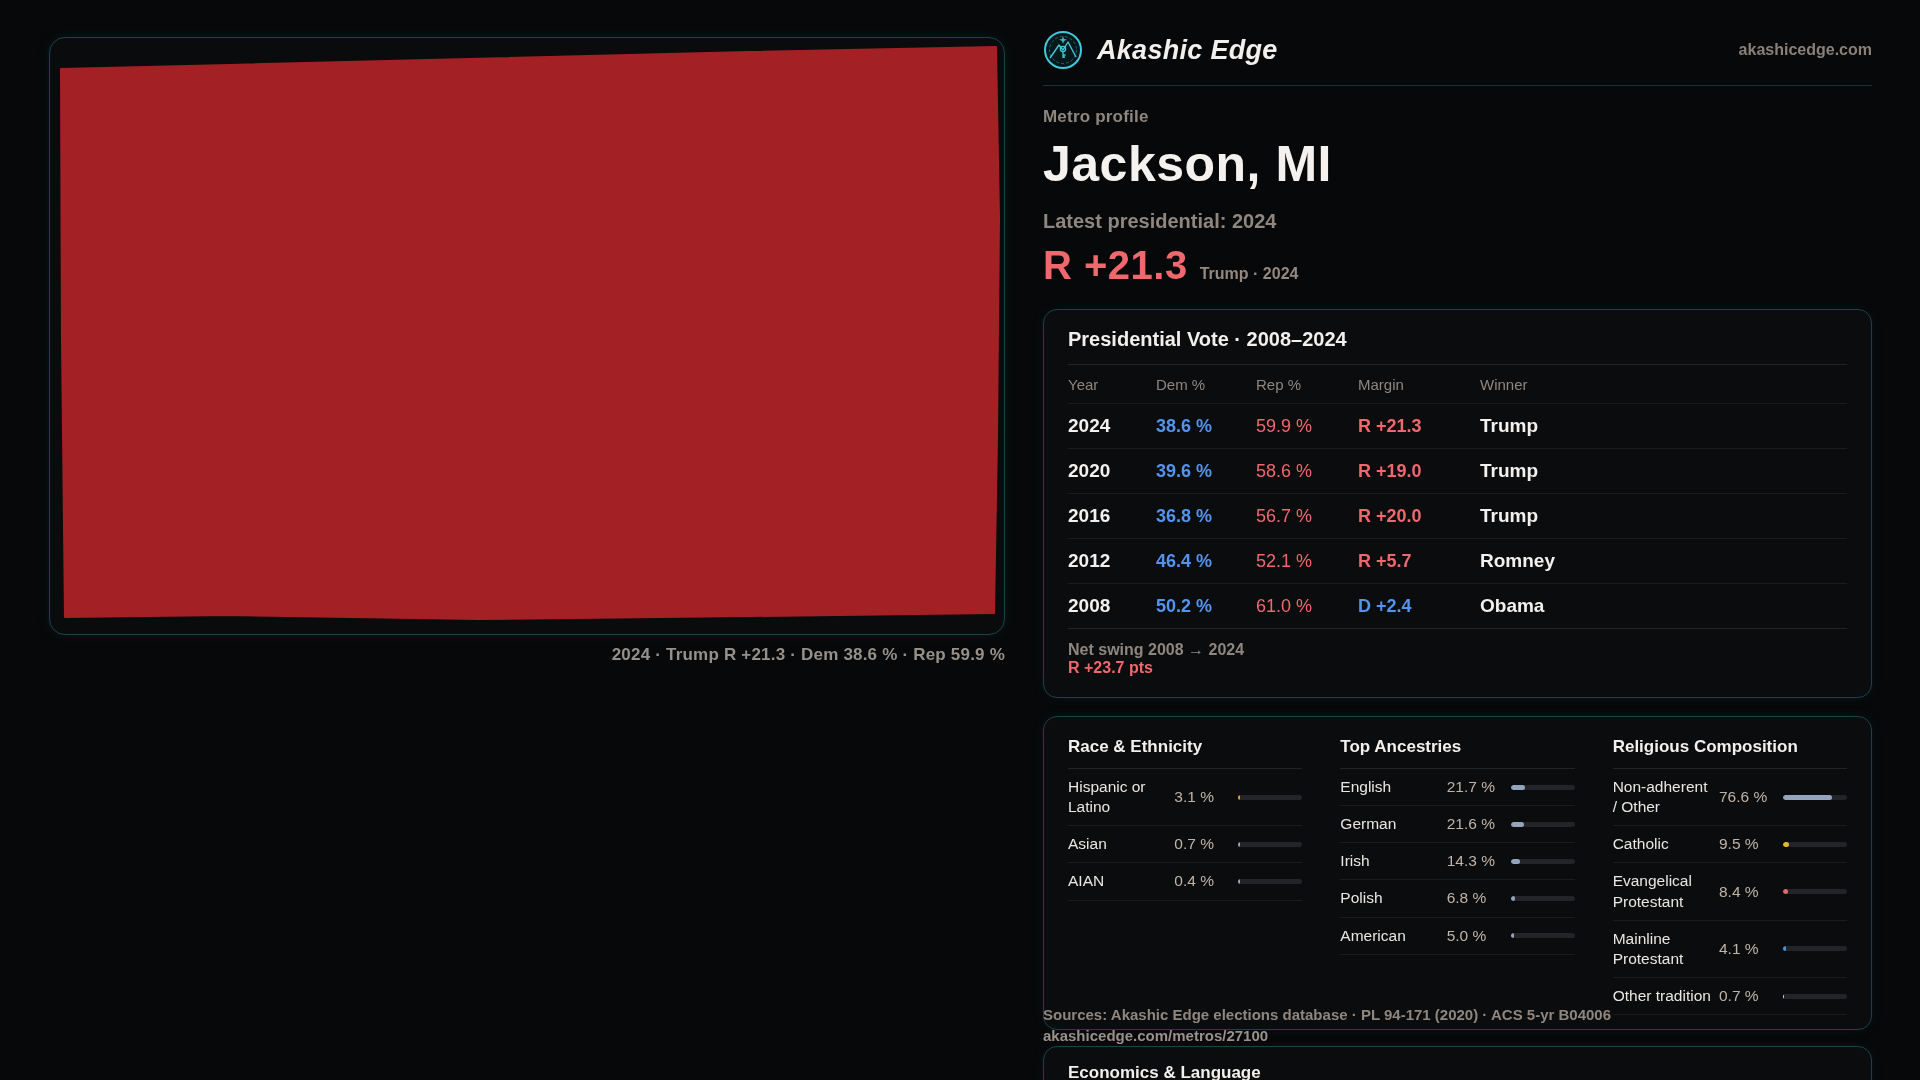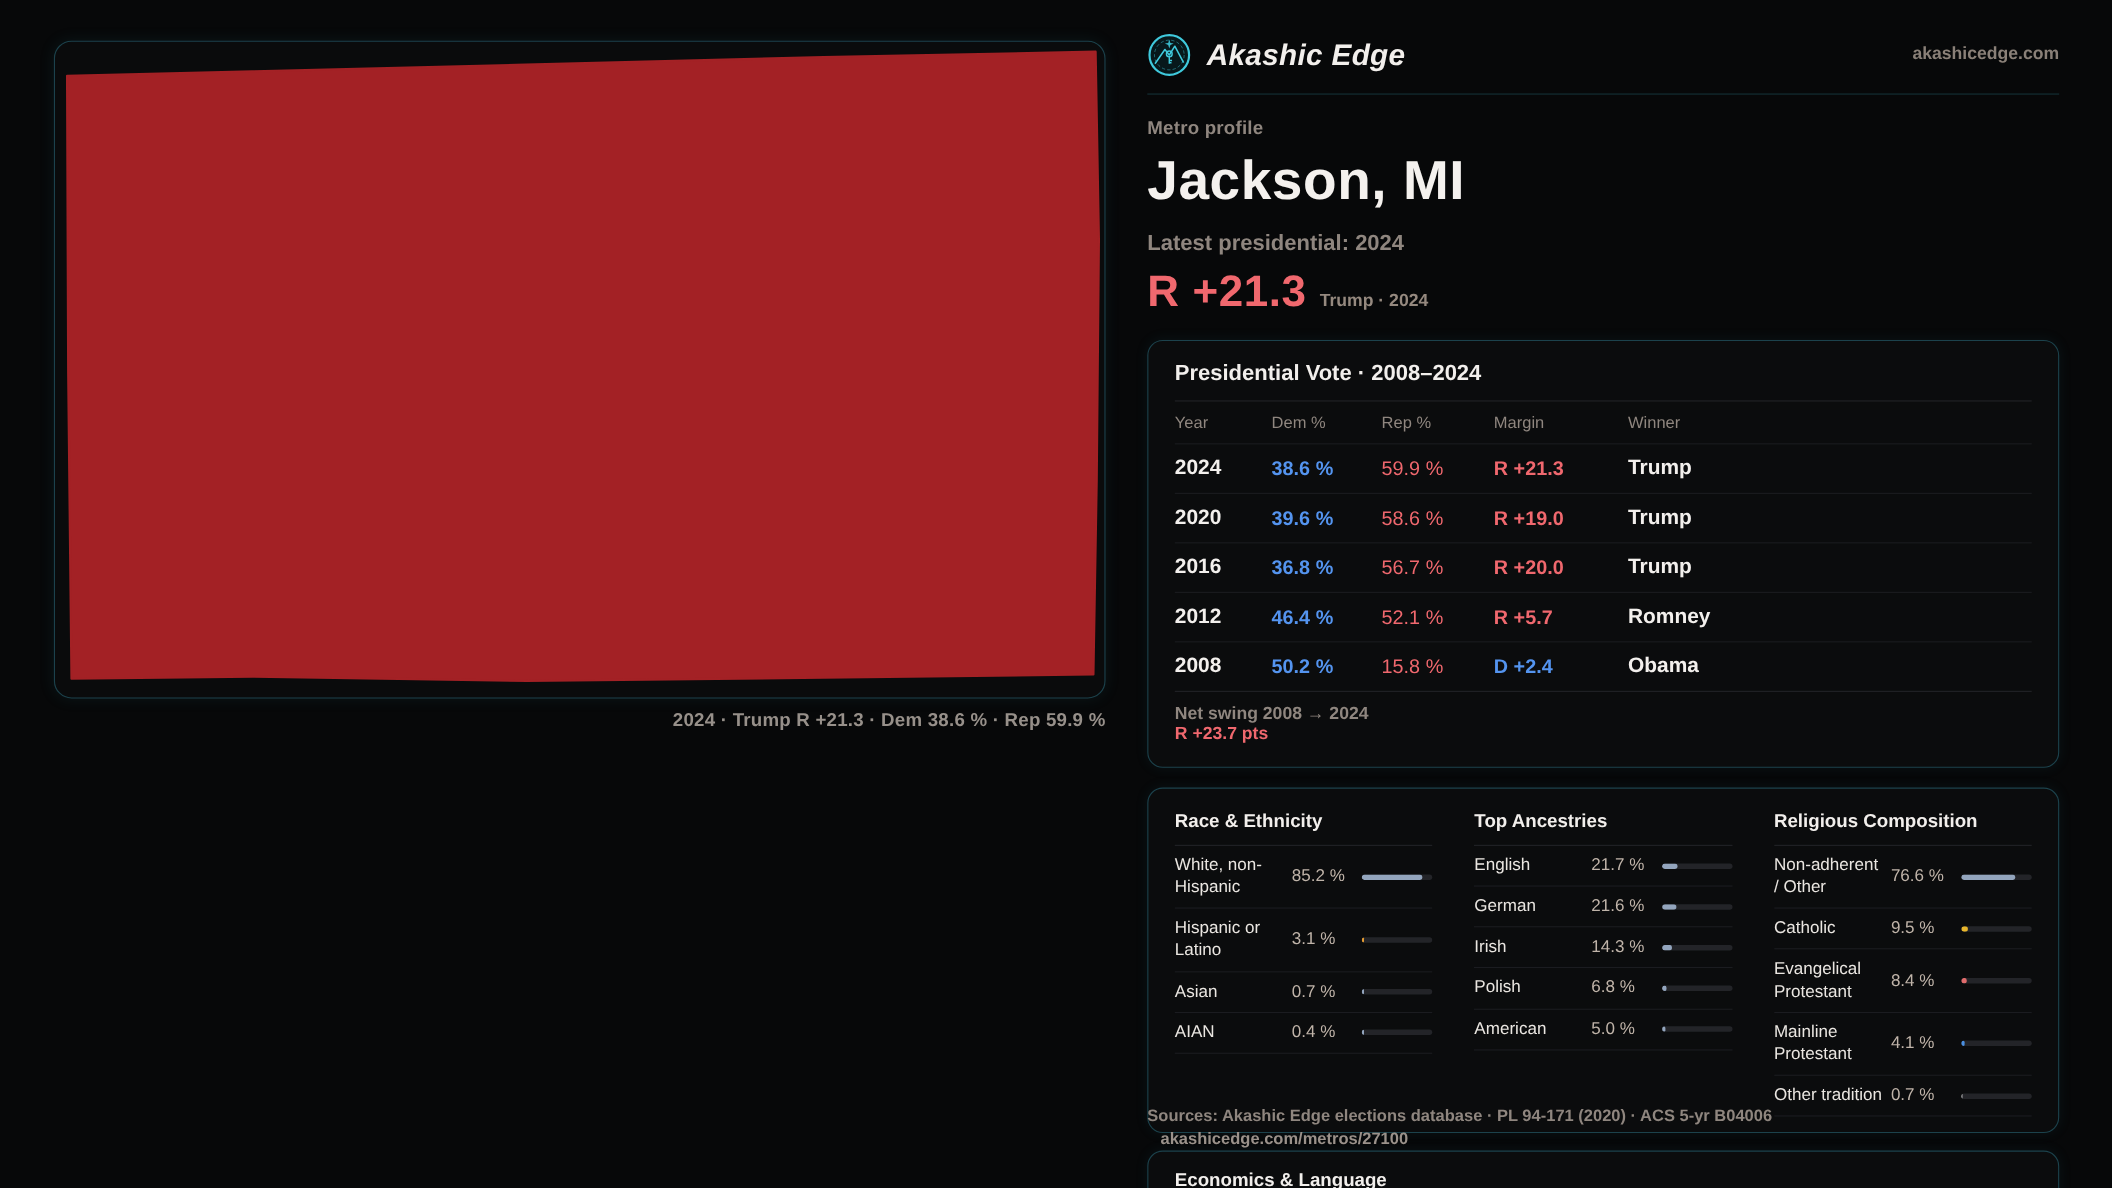--- a/index.html
+++ b/index.html
@@ -77,21 +77,21 @@
   .demo-bar{ flex:0 0 64px; height:5px; background:#232428; border-radius:3px; position:relative; overflow:hidden; }
   .demo-fill{ position:absolute; left:0; top:0; height:5px; border-radius:3px; }
 
   
   .econ-card{ margin-top:16px; padding:16px 24px; height:180px; }
   .econ-title{ font-size:17px; font-weight:bold; padding-bottom:10px; border-bottom:1px solid var(--head-line); }
 
   
   .page-footer{ position:absolute; left:1043px; top:1004px; width:829px; z-index:5; }
   .footer-sources{ font-size:15px; font-weight:bold; color:#8f867f; line-height:21px; }
-  .footer-link{ font-size:15px; font-weight:bold; color:#9a918a; line-height:21px;margin-left:12px; }
+  .footer-link{ font-size:15px; font-weight:bold; color:#9a918a; line-height:21px; }
 </style>
 </head>
 <body>
 
 <div class="map-card">
   <svg viewBox="0 0 956 598" preserveAspectRatio="none">
     <polygon points="11,31 180,27 420,21 700,14 948,9 951,180 949,400 946,577 700,580 430,583 180,579 15,581 12,300" fill="#a32125" stroke="#a32125" stroke-width="2" stroke-linejoin="round"></polygon>
   </svg>
 </div>
 <div class="map-caption">2024 · Trump R +21.3 · Dem 38.6 % · Rep 59.9 %</div>
@@ -153,42 +153,35 @@
         <div class="vt-grid vt-row">
           <span class="cell-year">2012</span>
           <span class="cell-dem">46.4 %</span>
           <span class="cell-rep">52.1 %</span>
           <span class="cell-margin R">R +5.7</span>
           <span class="cell-winner">Romney</span>
         </div>
         <div class="vt-grid vt-row">
           <span class="cell-year">2008</span>
           <span class="cell-dem">50.2 %</span>
-          <span class="cell-rep">15.8 %</span>
+          <span class="cell-rep">61.0 %</span>
           <span class="cell-margin D">D +2.4</span>
           <span class="cell-winner">Obama</span>
         </div>
       </div>
     <div class="vt-footer">
       <span class="vt-footer-label">Net swing 2008 → 2024</span>
       <span class="vt-footer-value">R +23.7 pts</span>
     </div>
   </div>
 
   <div class="card demo-card">
       <div class="demo-col">
         <div class="demo-title">Race &amp; Ethnicity</div>
         <div class="demo-row">
-          <div class="demo-label">White, non-Hispanic</div>
-          <div class="demo-value">85.2 %</div>
-          <div class="demo-bar">
-            <div class="demo-fill" style="width: 54.528px; background: rgb(147, 165, 189);"></div>
-          </div>
-        </div>
-        <div class="demo-row">
           <div class="demo-label">Hispanic or Latino</div>
           <div class="demo-value">3.1 %</div>
           <div class="demo-bar">
             <div class="demo-fill" style="width: 1.984px; background: rgb(227, 155, 51);"></div>
           </div>
         </div>
         <div class="demo-row">
           <div class="demo-label">Asian</div>
           <div class="demo-value">0.7 %</div>
           <div class="demo-bar">

